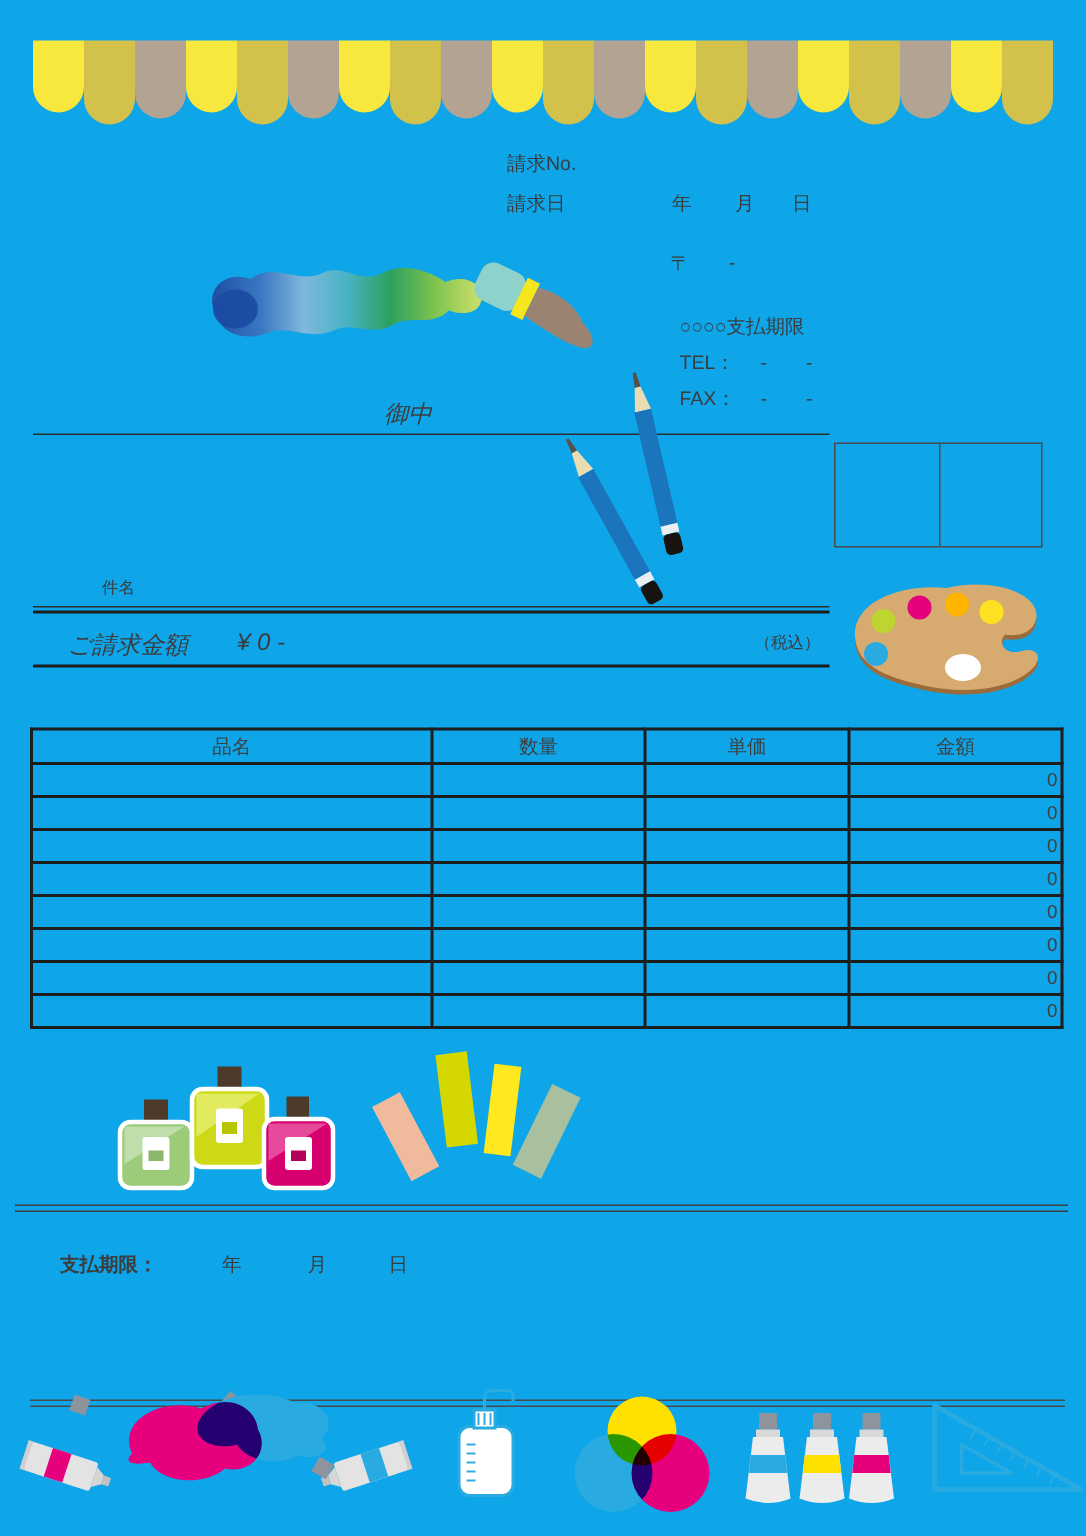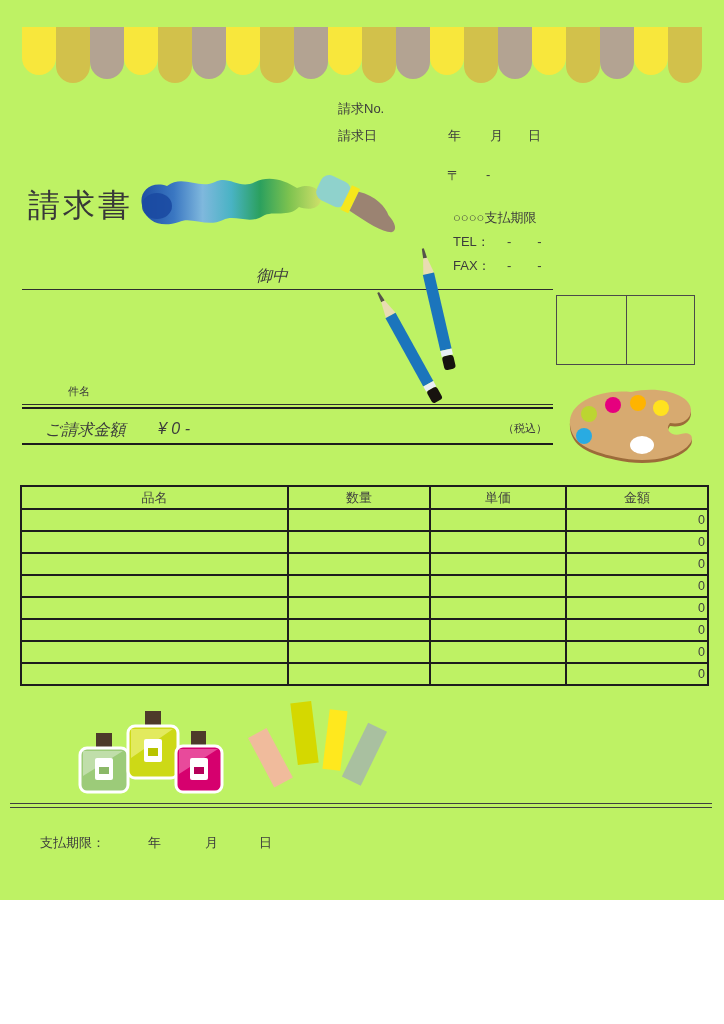--- a/index.html
+++ b/index.html
@@ -1,17 +1,17 @@
 <!DOCTYPE html>
 <html><head>
 <meta charset="utf-8">
 <style>
   html,body { margin:0; padding:0; background:#ffffff; }
   .page {
-    position:relative; width:724px; height:900px; background:#bef264;
+    position:relative; width:724px; height:1024px; background:#0ea5e9;
     font-family:"Liberation Sans","DejaVu Sans",sans-serif;
     color:#3c3c3c; overflow:hidden;
   }
   .abs { position:absolute; white-space:nowrap; }
   .hline { position:absolute; }
   svg { overflow:visible; display:block; }
 
   
   .awning { position:absolute; left:22px; top:27px; display:flex; }
   .scallop { width:34px; border-radius:0 0 17px 17px; }
@@ -75,21 +75,20 @@
 
   <div class="abs t13" style="left:447px; top:167px;">〒</div>
   <div class="abs t13" style="left:486px; top:167px;">-</div>
 
   <div class="abs t13" style="left:453px; top:209px;">○○○○支払期限</div>
   <div class="abs t13" style="left:453px; top:233px;">TEL：</div>
   <div class="abs t13" style="left:507px; top:233px;">-　　-</div>
   <div class="abs t13" style="left:453px; top:257px;">FAX：</div>
   <div class="abs t13" style="left:507px; top:257px;">-　　-</div>
 
-  <div class="abs title" style="left:28px; top:184px;">請求書</div>
 
   <svg class="abs" style="left:135px; top:166px;" width="252" height="75" viewBox="0 0 252 75">
     <defs>
       <linearGradient id="strokeGrad" x1="0" y1="0" x2="1" y2="0">
         <stop offset="0" stop-color="#1e4fa3"></stop>
         <stop offset="0.18" stop-color="#3a77c2"></stop>
         <stop offset="0.34" stop-color="#7fb8dd"></stop>
         <stop offset="0.5" stop-color="#49b3c4"></stop>
         <stop offset="0.66" stop-color="#2ba05e"></stop>
         <stop offset="0.82" stop-color="#7cc24f"></stop>
@@ -244,21 +243,21 @@
   <svg class="abs" style="left:246px; top:694px;" width="145" height="102" viewBox="0 0 145 102">
     <rect x="14" y="36" width="21" height="56" fill="#f0bb9c" transform="rotate(-28 24 64)"></rect>
     <rect x="48" y="8" width="21" height="62" fill="#d5d800" transform="rotate(-7 58 39)"></rect>
     <rect x="80" y="16" width="18" height="60" fill="#ffe81e" transform="rotate(7 89 46)"></rect>
     <rect x="108" y="30" width="21" height="60" fill="#a9c0a0" transform="rotate(26 118 60)"></rect>
   </svg>
 
   <div class="hline" style="left:10px; top:803px; width:702px; border-top:1.5px solid #3f3f3f;"></div>
   <div class="hline" style="left:10px; top:807px; width:702px; border-top:1.5px solid #3f3f3f;"></div>
 
-  <div class="abs t13" style="left:40px; top:834px;">支払期限：</div>
+  <div class="abs t13" style="left:40px; top:834px;font-weight:bold;">支払期限：</div>
   <div class="abs t13" style="left:148px; top:834px;">年</div>
   <div class="abs t13" style="left:205px; top:834px;">月</div>
   <div class="abs t13" style="left:259px; top:834px;">日</div>
 
   <div class="hline" style="left:20px; top:933px; width:690px; border-top:1.5px solid #4a4a4a;"></div>
   <div class="hline" style="left:20px; top:937px; width:690px; border-top:1.5px solid #4a4a4a;"></div>
 
   <svg class="abs" style="left:0; top:925px;" width="724" height="99" viewBox="0 0 724 99">
 
     <g transform="translate(22,36) rotate(18)">

